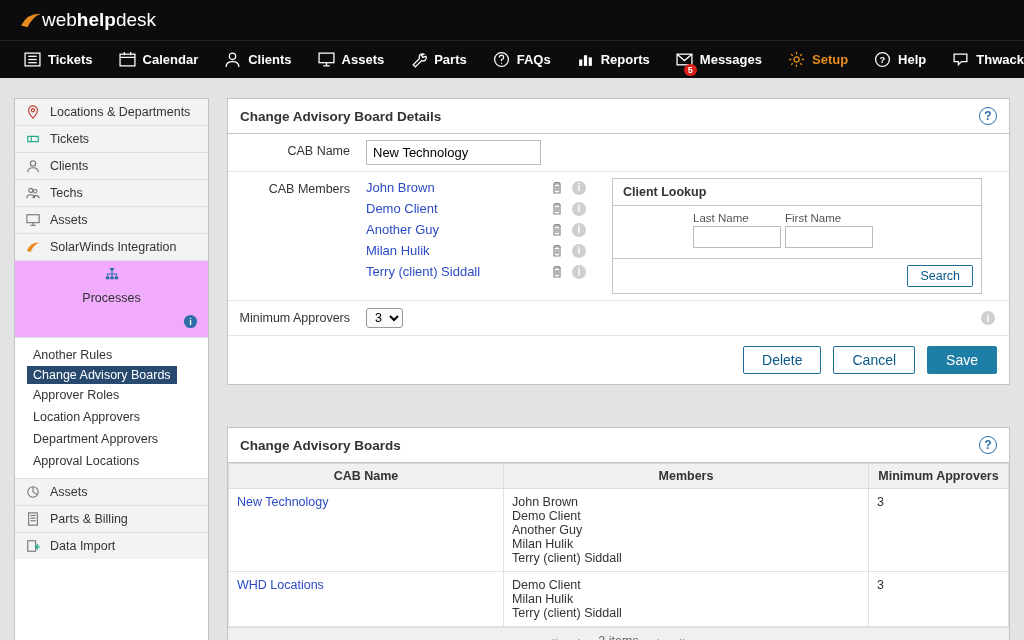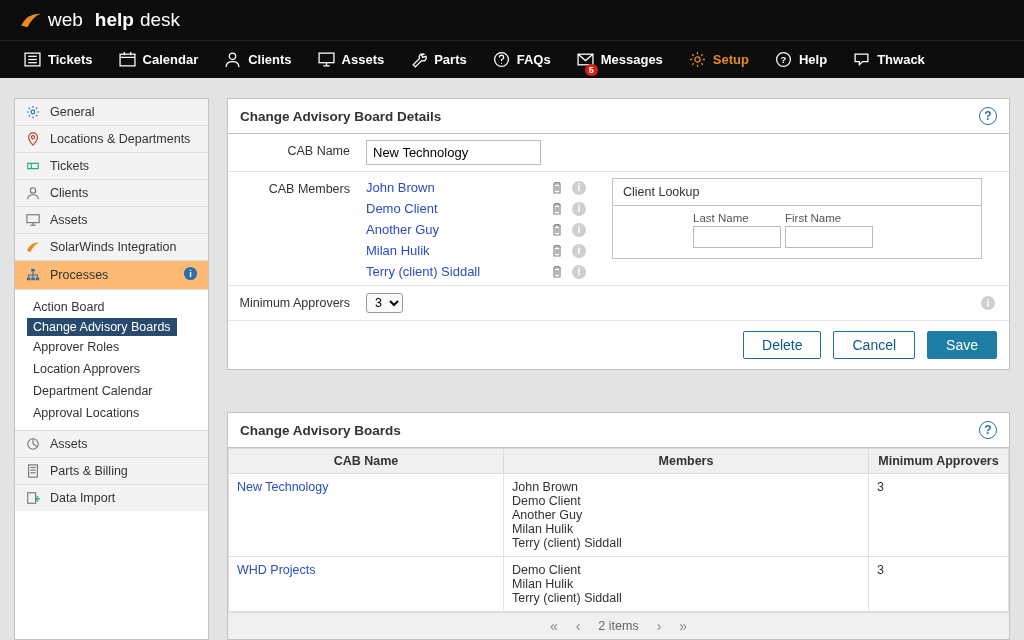--- a/index.html
+++ b/index.html
@@ -1,35 +1,35 @@
 <!DOCTYPE html>
 <html><head>
 <meta charset="utf-8">
 <style>
   * { box-sizing: border-box; margin: 0; padding: 0; }
   body { font-family: "Helvetica Neue", Arial, sans-serif; font-size: 13px; background: #e3e3e3; color: #333; width: 1024px; height: 640px; overflow: hidden; }
   
   .header { background: #0c0c0c; height: 40px; display: flex; align-items: center; padding: 0 20px; }
-  .logo { display: flex; align-items: center; gap: 6px; color: #fff; font-size: 19px; font-weight: 300; }
+  .logo { display: flex; align-items: center; color: #fff; font-size: 19px; font-weight: 300; }
   .logo b { font-weight: 600; }
   .logo-swoosh { width: 22px; height: 18px; }
   .logo-swoosh svg { display: block; }
   
   .nav { background: #0c0c0c; height: 38px; display: flex; align-items: center; padding: 0 14px; gap: 6px; border-top: 1px solid #222; }
   .nav-item { display: flex; align-items: center; gap: 7px; color: #fff; font-weight: 600; font-size: 13px; padding: 6px 10px; cursor: pointer; position: relative; }
   .nav-item.active { color: #e78b1e; }
   .nav-icon { width: 17px; height: 17px; display:flex; align-items:center; justify-content:center; }
   .nav-icon svg { display:block; }
   .badge { position: absolute; top: 19px; left: 18px; background: #d91e18; color: #fff; font-size: 9px; font-weight: 700; border-radius: 7px; padding: 1px 4px; min-width: 13px; text-align:center; }
   
   .main { display: flex; padding: 20px 14px 10px 14px; gap: 18px; }
   
   .sidebar { width: 195px; background: #fff; border: 1px solid #c3c3c3; }
   .side-row { display: flex; align-items: center; gap: 9px; padding: 5px 10px; border-bottom: 1px solid #dedede; background: #f3f3f3; font-size: 12.5px; cursor: pointer; }
-  .side-row.active { background: #fdba74; position: relative; }
+  .side-row.active { background: #f0abfc; position: relative; flex-direction: column; }
   .side-row.active .side-info { display:block; }
   .side-info { margin-left:auto; color: #2d6ea8; display:none; }
   .side-icon { width: 16px; height: 16px; display:flex; align-items:center; justify-content:center; }
   .side-icon svg { display:block; }
   .submenu { background: #fff; padding: 6px 0; border-bottom: 1px solid #dedede; }
   .sub-item { font-size: 12.5px; padding: 4px 12px 4px 18px; cursor: pointer; }
   .sub-item.active { background: #284a6f; color: #fff; display: inline-block; margin-left: 12px; padding: 2px 6px; }
   
   .content { flex: 1; display: flex; flex-direction: column; gap: 42px; border-radius: 31px; }
   .panel { background: #fff; border: 1px solid #c3c3c3; }
@@ -39,21 +39,21 @@
   .form-label { width: 130px; text-align: right; padding: 10px 8px; color: #333; font-size: 12.5px; }
   .form-cell { flex:1; padding: 6px 8px; display:flex; align-items:flex-start; gap: 6px; }
   .text-input { border: 1px solid #bbb; padding: 4px 6px; font-size: 13px; width: 175px; }
   .member-col { display:flex; flex-direction:column; gap: 6px; width: 220px; padding-top:2px; }
   .member-line { display:flex; align-items:center; gap: 8px; }
   .member-link { color: #2b4bc4; cursor:pointer; font-size: 13px; flex:1;}
   .mini-icon { width: 14px; height: 14px; display:flex; align-items:center; justify-content:center; color: #888; cursor:pointer;}
   .mini-icon svg { display:block; }
   .info-dot { width: 14px; height:14px; border-radius:50%; background:#cfcfcf; color:#fff; font-size:10px; display:flex; align-items:center; justify-content:center; font-weight:700; cursor:pointer;}
   .lookup-box { border: 1px solid #c3c3c3; margin-left: 20px; width: 370px; }
-  .lookup-title { padding: 6px 10px; font-weight: 400; border-bottom: 1px solid #c3c3c3; font-size: 12.5px;}
+  .lookup-title { padding: 6px 10px; font-weight: 700; border-bottom: 1px solid #c3c3c3; font-size: 12.5px;}
   .lookup-body { display:flex; gap: 4px; padding: 6px 10px 10px 80px; }
   .lookup-field { display:flex; flex-direction:column; gap:2px; font-size:11.5px; color:#555;}
   .lookup-input { border:1px solid #bbb; padding:3px 4px; width: 88px; font-size:12px;}
   .lookup-foot { border-top:1px solid #c3c3c3; padding:6px 8px; display:flex; justify-content:flex-end;}
   .btn { border:1px solid #1f6ea0; background:#fff; color:#0a5a8a; padding: 5px 18px; font-size: 14px; cursor:pointer; border-radius:2px; }
   .btn-sm { padding: 3px 12px; font-size: 12.5px;}
   .btn-primary { background:#1f7ea6; color:#fff; border-color:#1f7ea6; }
   .select-min { border:1px solid #999; border-radius:3px; padding:1px 4px; font-size:12.5px; background:#fafafa;}
   .button-row { padding: 10px 12px; display:flex; justify-content:flex-end; gap: 12px; }
   
@@ -138,20 +138,30 @@
         <svg width="17" height="17" viewBox="0 0 16 16" fill="none" stroke="#fff" stroke-width="1.2">
           <circle cx="8" cy="8" r="6.5"></circle>
           <path d="M6 6 Q6 4 8 4 Q10 4 10 6 Q10 7.5 8 8 L8 9.5"></path>
           <circle cx="8" cy="11.5" r="0.6" fill="#fff" stroke="none"></circle>
         </svg>
       </span>
     <span>FAQs</span>
   </div>
   <div class="nav-item">
     <span class="nav-icon">
+        <svg width="17" height="17" viewBox="0 0 16 16" fill="#fff">
+          <rect x="2" y="8" width="3" height="6"></rect>
+          <rect x="6.5" y="4" width="3" height="10"></rect>
+          <rect x="11" y="6" width="3" height="8"></rect>
+        </svg>
+      </span>
+    <span>Reports</span>
+  </div>
+  <div class="nav-item">
+    <span class="nav-icon">
         <svg width="17" height="17" viewBox="0 0 16 16" fill="none" stroke="#fff" stroke-width="1.2">
           <rect x="1" y="3" width="14" height="10"></rect>
           <path d="M1 3 L8 9 L15 3"></path>
         </svg>
       </span>
     <span>Messages</span>
     <span class="badge">5</span>
   </div>
   <div class="nav-item active">
     <span class="nav-icon">
@@ -179,29 +189,20 @@
       </span>
     <span>Thwack</span>
   </div>
 </div>
 
 <div class="main">
 
   <div class="sidebar">
     <div class="side-row">
       <span class="side-icon">
-          <svg width="14" height="14" viewBox="0 0 16 16" fill="none" stroke="#2d6ea8" stroke-width="1.3">
-            <circle cx="8" cy="8" r="2.2"></circle>
-            <path d="M8 1 L8 3 M8 13 L8 15 M1 8 L3 8 M13 8 L15 8 M3 3 L4.5 4.5 M11.5 11.5 L13 13 M13 3 L11.5 4.5 M4.5 11.5 L3 13"></path>
-          </svg>
-        </span>
-      <span>General</span>
-    </div>
-    <div class="side-row">
-      <span class="side-icon">
           <svg width="14" height="14" viewBox="0 0 16 16" fill="none" stroke="#c0392b" stroke-width="1.3">
             <path d="M8 1 A5 5 0 0 1 13 6 Q13 10 8 15 Q3 10 3 6 A5 5 0 0 1 8 1 Z"></path>
             <circle cx="8" cy="6" r="1.8"></circle>
           </svg>
         </span>
       <span>Locations &amp; Departments</span>
     </div>
     <div class="side-row">
       <span class="side-icon">
           <svg width="14" height="14" viewBox="0 0 16 16" fill="none" stroke="#2a8" stroke-width="1.3">
@@ -211,20 +212,30 @@
       <span>Tickets</span>
     </div>
     <div class="side-row">
       <span class="side-icon">
           <svg width="14" height="14" viewBox="0 0 16 16" fill="none" stroke="#777" stroke-width="1.3">
             <circle cx="8" cy="5" r="3"></circle>
             <path d="M2 15 Q2 10 8 10 Q14 10 14 15"></path>
           </svg>
         </span>
       <span>Clients</span>
+    </div>
+    <div class="side-row">
+      <span class="side-icon">
+          <svg width="14" height="14" viewBox="0 0 16 16" fill="none" stroke="#777" stroke-width="1.3">
+            <circle cx="5.5" cy="5" r="2.3"></circle>
+            <circle cx="10.5" cy="6" r="2"></circle>
+            <path d="M1 14 Q1 10 5.5 10 Q10 10 10 14 M8 14 Q8 11 11 11 Q15 11 15 14"></path>
+          </svg>
+        </span>
+      <span>Techs</span>
     </div>
     <div class="side-row">
       <span class="side-icon">
           <svg width="14" height="14" viewBox="0 0 16 16" fill="none" stroke="#777" stroke-width="1.3">
             <rect x="1" y="2" width="14" height="9"></rect>
             <line x1="5" y1="14" x2="11" y2="14"></line>
             <line x1="8" y1="11" x2="8" y2="14"></line>
           </svg>
         </span>
       <span>Assets</span>
@@ -247,25 +258,25 @@
             <path d="M8 4 V8 M3 11 V8 H13 V11 M8 8 V11" fill="none" stroke="#2d6ea8" stroke-width="1.2"></path>
           </svg>
         </span>
       <span>Processes</span>
       <span class="side-info"><svg width="15" height="15" viewBox="0 0 16 16">
             <circle cx="8" cy="8" r="7" fill="#2d6ea8"></circle>
             <text x="8" y="12" text-anchor="middle" fill="#fff" font-size="10" font-weight="700">i</text>
           </svg></span>
     </div>
     <div class="submenu">
-      <div class="sub-item">Action Board</div>
+      <div class="sub-item">Another Rules</div>
       <div><span class="sub-item active">Change Advisory Boards</span></div>
       <div class="sub-item">Approver Roles</div>
       <div class="sub-item">Location Approvers</div>
-      <div class="sub-item">Department Calendar</div>
+      <div class="sub-item">Department Approvers</div>
       <div class="sub-item">Approval Locations</div>
     </div>
     <div class="side-row">
       <span class="side-icon">
           <svg width="14" height="14" viewBox="0 0 16 16" fill="none" stroke="#777" stroke-width="1.3">
             <circle cx="8" cy="8" r="6"></circle>
             <path d="M8 8 V2 M8 8 L13 11"></path>
           </svg>
         </span>
       <span>Assets</span>
@@ -359,20 +370,23 @@
             <div class="lookup-title">Client Lookup</div>
             <div class="lookup-body">
               <div class="lookup-field">
                 <span>Last Name</span>
                 <input class="lookup-input" style="">
               </div>
               <div class="lookup-field">
                 <span>First Name</span>
                 <input class="lookup-input" style="">
               </div>
+            </div>
+            <div class="lookup-foot">
+              <button class="btn btn-sm">Search</button>
             </div>
           </div>
         </div>
       </div>
       <div class="form-row min-row">
         <div class="form-label">Minimum Approvers</div>
         <div class="form-cell">
           <select class="select-min">
             <option>3</option>
           </select>
@@ -399,21 +413,21 @@
             <th style="width:140px">Minimum Approvers</th>
           </tr>
         </thead>
         <tbody id="cab-tbody">
             <tr>
               <td><span class="link">New Technology</span></td>
               <td>John Brown<br>Demo Client<br>Another Guy<br>Milan Hulik<br>Terry (client) Siddall</td>
               <td>3</td>
             </tr>
             <tr>
-              <td><span class="link">WHD Projects</span></td>
+              <td><span class="link">WHD Locations</span></td>
               <td>Demo Client<br>Milan Hulik<br>Terry (client) Siddall</td>
               <td>3</td>
             </tr>
           </tbody>
       </table>
       <div class="pager">
         <span class="pager-arrow">«</span>
         <span class="pager-arrow">‹</span>
         <span>2 items</span>
         <span class="pager-arrow">›</span>

